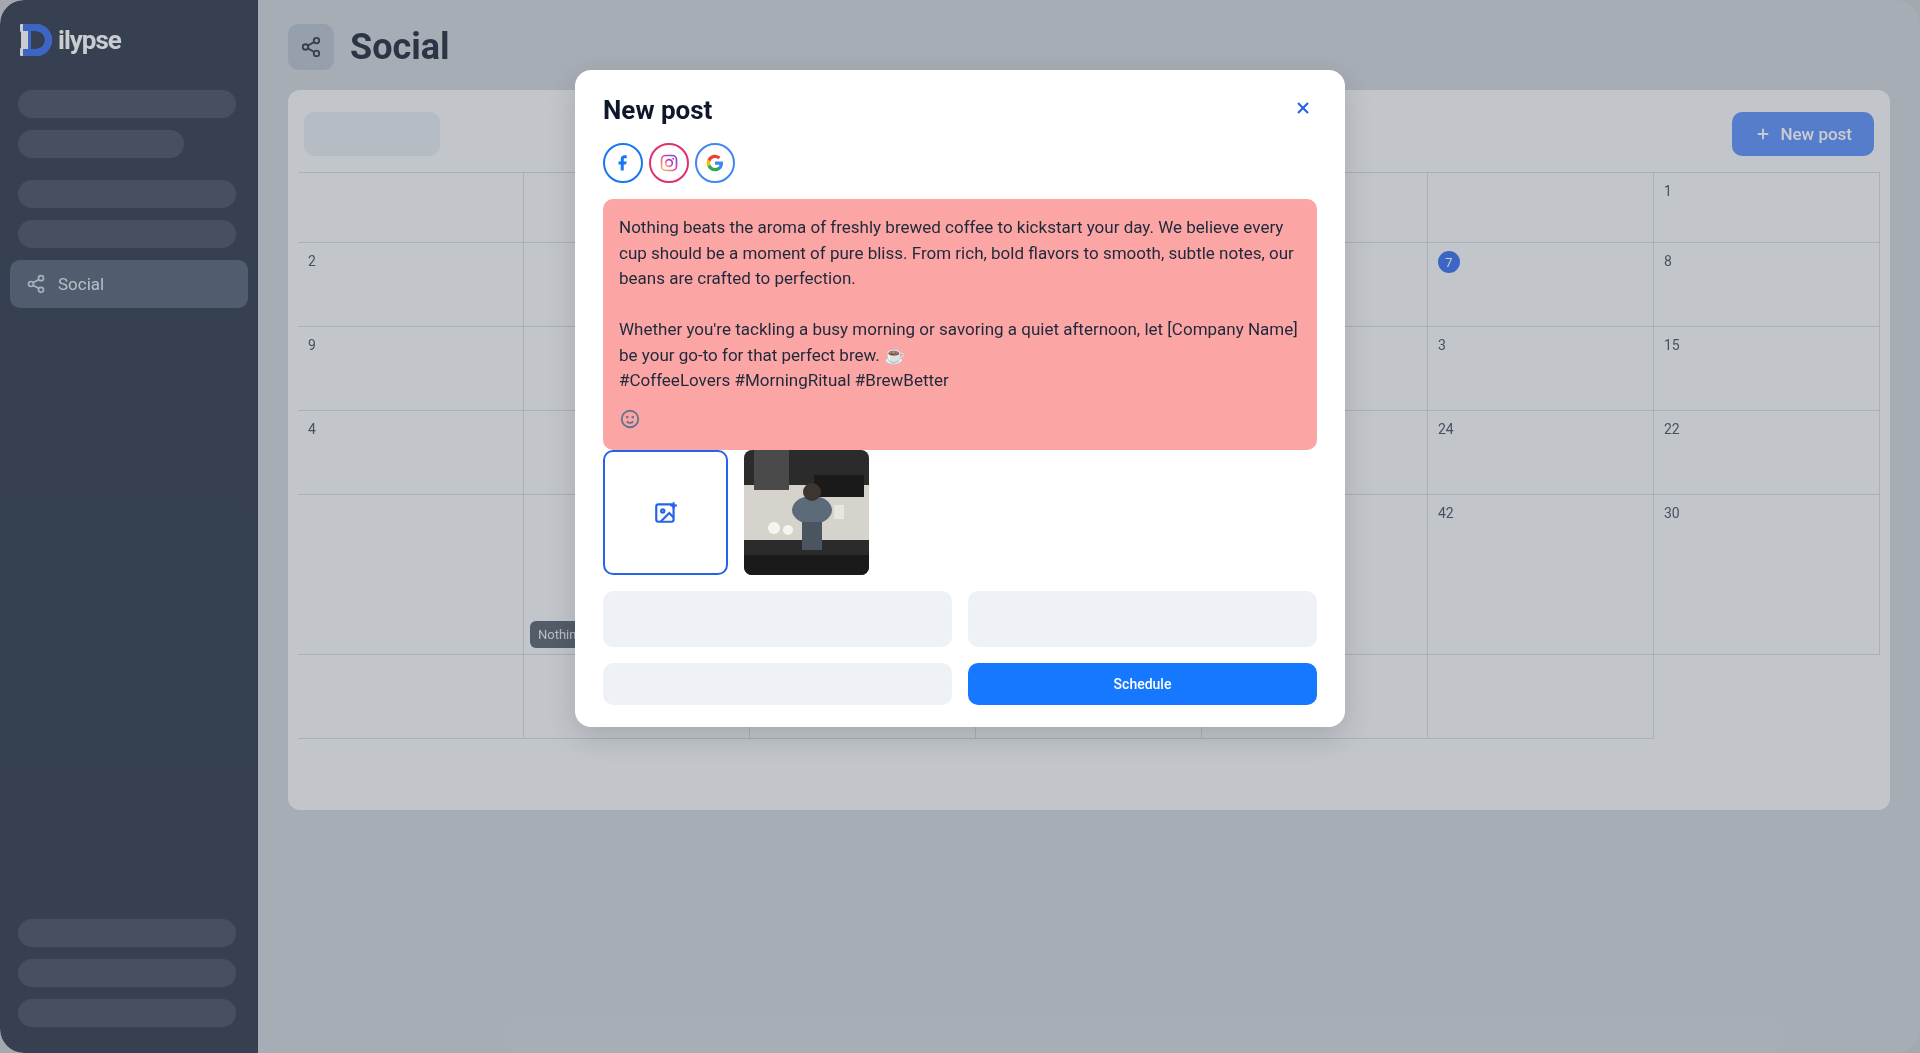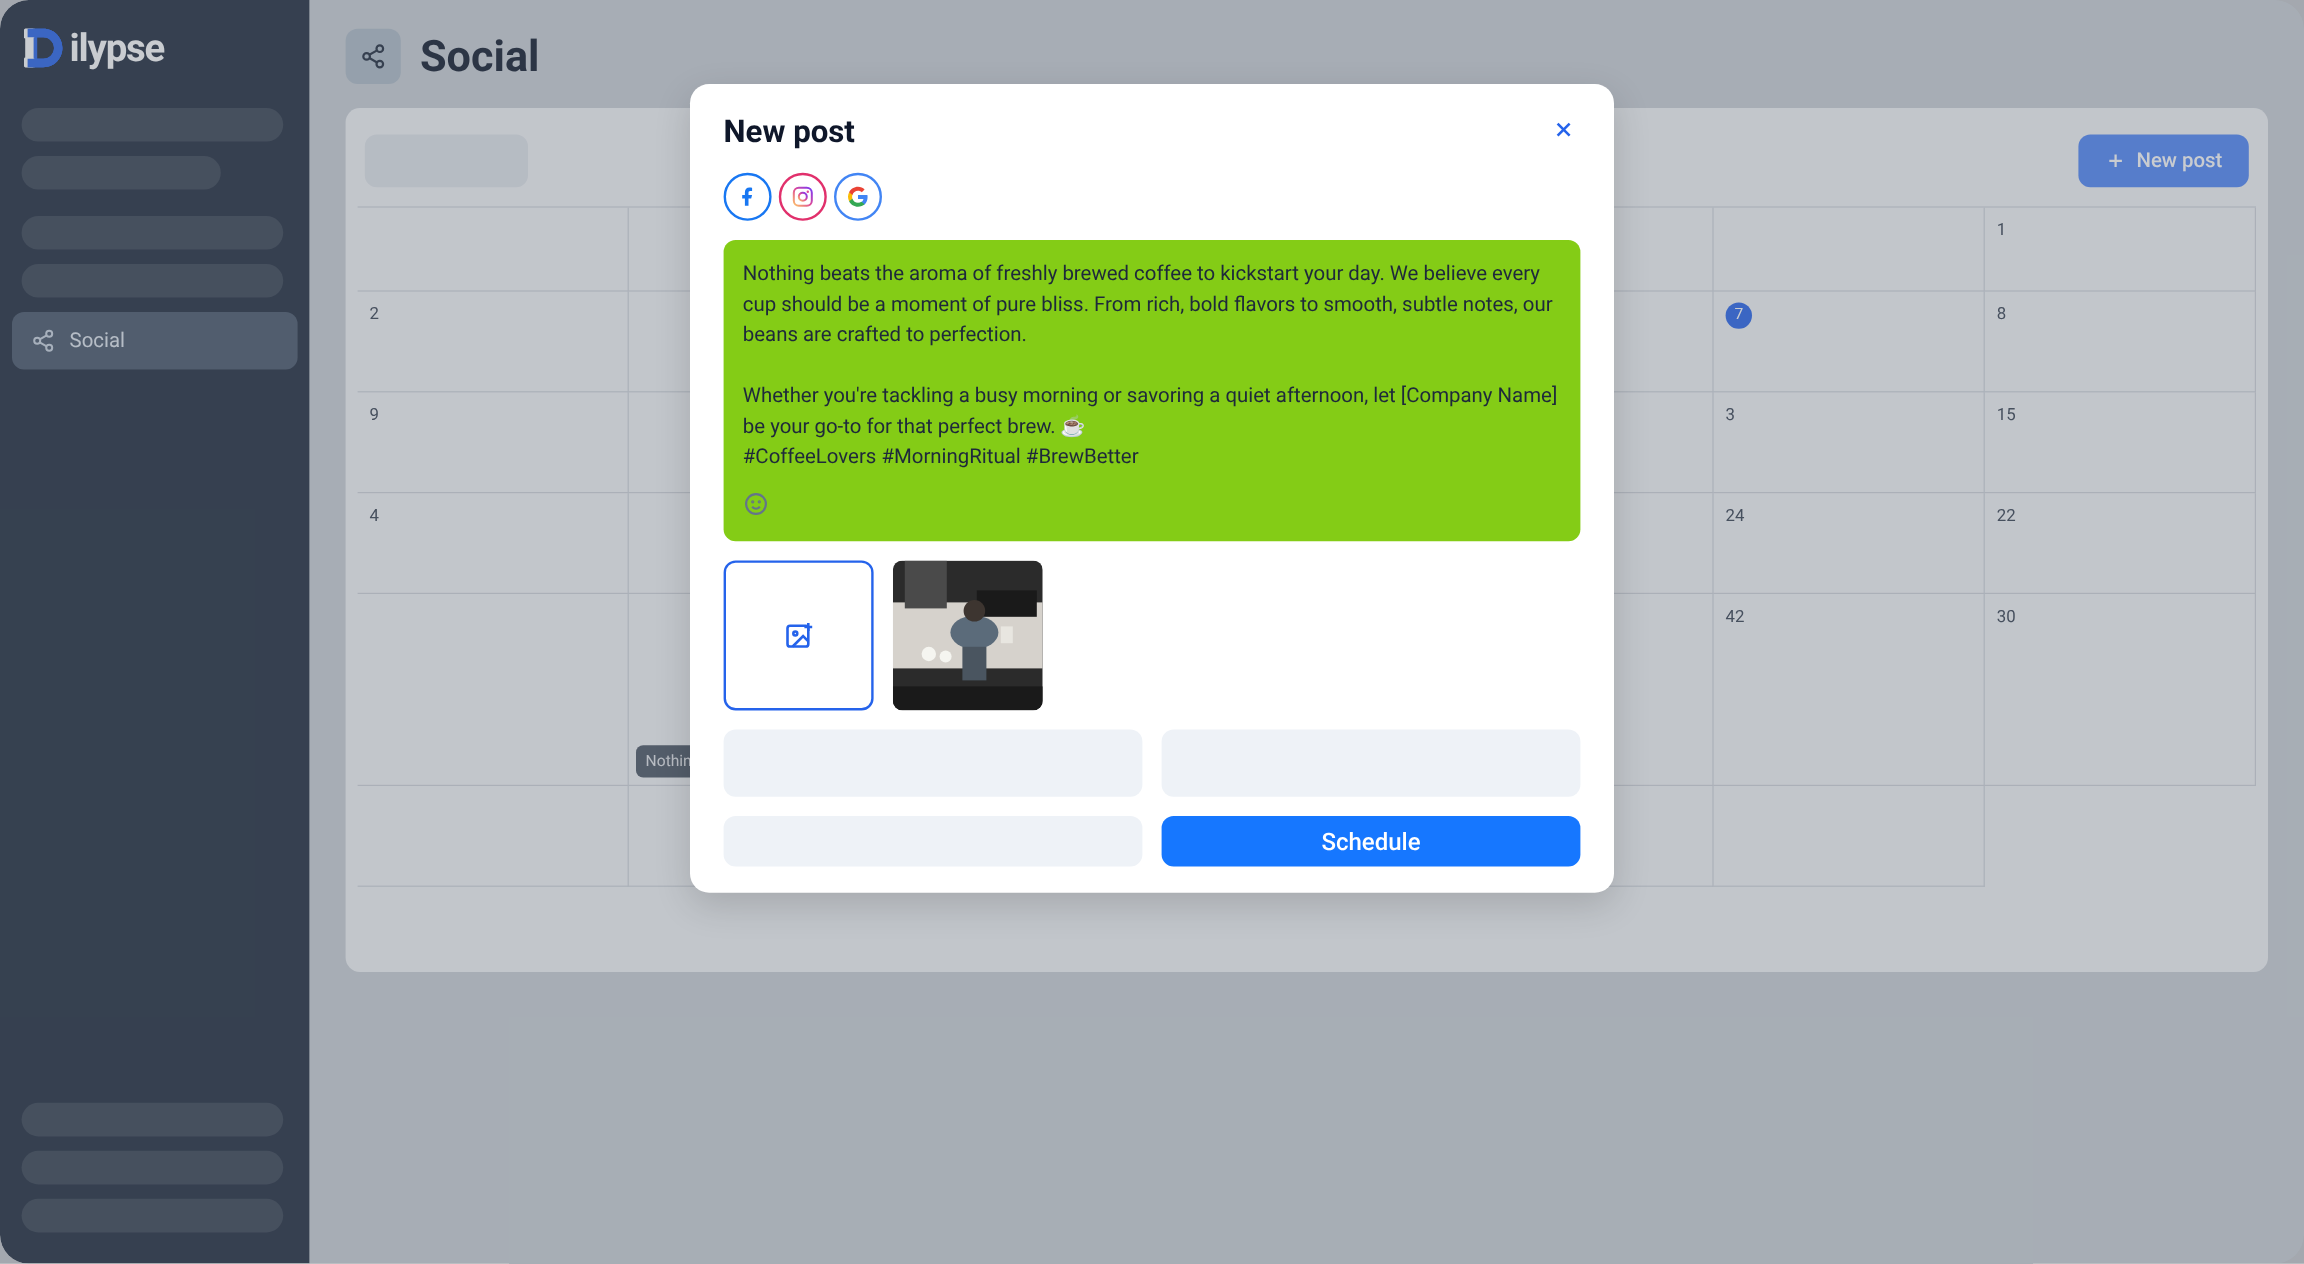--- a/index.html
+++ b/index.html
@@ -1,21 +1,21 @@
 <!DOCTYPE html>
 <html><head>
 <meta charset="utf-8">
 <style>
 *{box-sizing:border-box;margin:0;padding:0;font-family:-apple-system,BlinkMacSystemFont,"Segoe UI",Roboto,sans-serif}
 body{background:#c6c8cc;overflow:hidden;position:relative;width:1920px;height:1053px}
 .app{display:flex;width:100%;height:100%;background:#c6c8cc;border-radius:24px;overflow:hidden}
 .sidebar{width:258px;background:#1e293b;padding:20px 10px;display:flex;flex-direction:column;border-radius:24px 0 0 24px}
 .logo{display:flex;align-items:center;gap:4px;padding:0 8px 24px 8px}
 .logo-d{width:36px;height:40px}
-.logo-text{color:#fff;font-size:32px;font-weight:700;letter-spacing:-1px}
+.logo-text{color:#fff;font-size:26px;font-weight:700;letter-spacing:-1px}
 .nav-placeholder{height:28px;background:#374151;border-radius:14px;margin:6px 8px}
 .nav-placeholder.w1{width:218px}
 .nav-placeholder.w2{width:166px}
 .nav-item{display:flex;align-items:center;gap:12px;padding:14px 16px;background:#475569;border-radius:10px;margin:6px 0}
 .nav-item svg{width:20px;height:20px}
 .nav-label{color:#e2e8f0;font-size:17px}
 .sidebar-spacer{flex:1}
 .main{flex:1;background:#cbd0d6;padding:24px 30px;position:relative;border-radius:0 24px 24px 0}
 .page-header{display:flex;align-items:center;gap:16px;margin-bottom:20px}
 .page-icon-box{width:46px;height:46px;background:#b0bcc8;border-radius:10px;display:flex;align-items:center;justify-content:center}
@@ -34,35 +34,35 @@
 .modal{width:770px;background:#fff;border-radius:16px;padding:24px 28px 22px 28px;box-shadow:0 10px 30px rgba(0,0,0,0.15)}
 .modal-head{display:flex;justify-content:space-between;align-items:center;margin-bottom:18px}
 .modal-title{font-size:26px;font-weight:700;color:#0f172a}
 .close-btn{background:none;border:none;cursor:pointer;padding:4px}
 .close-btn svg{width:20px;height:20px;stroke:#2563eb}
 .platform-row{display:flex;gap:6px;margin-bottom:16px}
 .plat-circle{width:40px;height:40px;border-radius:50%;border:2px solid;display:flex;align-items:center;justify-content:center;cursor:pointer}
 .plat-circle.fb{border-color:#1877f2}
 .plat-circle.ig{border-color:#e1306c}
 .plat-circle.gg{border-color:#4285f4}
-.composer{background:#84cc16;border-radius:10px;padding:16px;margin-bottom:16px}
+.composer{background:#fca5a5;border-radius:10px;padding:16px;}
 .composer-text{font-size:17px;line-height:1.5;color:#1e293b;white-space:pre-wrap;word-wrap:break-word}
 .composer-foot{margin-top:14px}
 .emoji-btn{background:none;border:none;cursor:pointer;padding:0}
 .emoji-btn svg{width:22px;height:22px;stroke:#64748b}
 .media-row{display:flex;gap:16px;margin-bottom:16px}
 .add-media{width:125px;height:125px;border:2px solid #2563eb;border-radius:10px;display:flex;align-items:center;justify-content:center;cursor:pointer}
 .add-media svg{width:26px;height:26px}
 .media-thumb{width:125px;height:125px;border-radius:8px;overflow:hidden}
 .media-thumb svg{width:100%;height:100%}
 .field-row{display:flex;gap:16px;margin-bottom:16px}
 .field-ph{flex:1;height:56px;background:#eef2f7;border-radius:10px}
 .action-row{display:flex;gap:16px}
 .sec-btn{flex:1;height:42px;background:#eef2f7;border:none;border-radius:10px;cursor:pointer}
-.pri-btn{flex:1;height:42px;background:#1677ff;color:#fff;border:none;border-radius:10px;font-size:20px;font-weight:500;cursor:pointer}
+.pri-btn{flex:1;height:42px;background:#1677ff;color:#fff;border:none;border-radius:10px;font-size:14px;font-weight:500;cursor:pointer}
 </style>
 </head>
 <body>
 
 <div class="app">
   <aside class="sidebar">
     <div class="logo">
       <svg class="logo-d" viewBox="0 0 36 40">
         <path d="M6 4 L6 36 L18 36 C28 36 34 28 34 20 C34 12 28 4 18 4 Z M13 11 L18 11 C23 11 27 15 27 20 C27 25 23 29 18 29 L13 29 Z" fill="#2563eb"></path>
         <rect x="3" y="4" width="7" height="32" fill="#fff"></rect>

